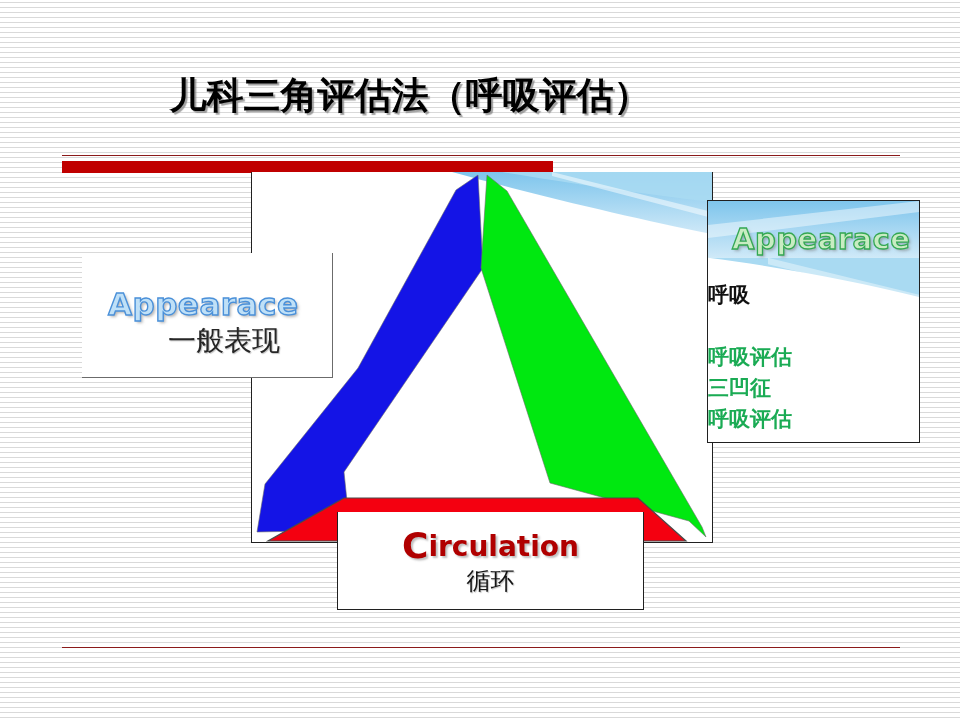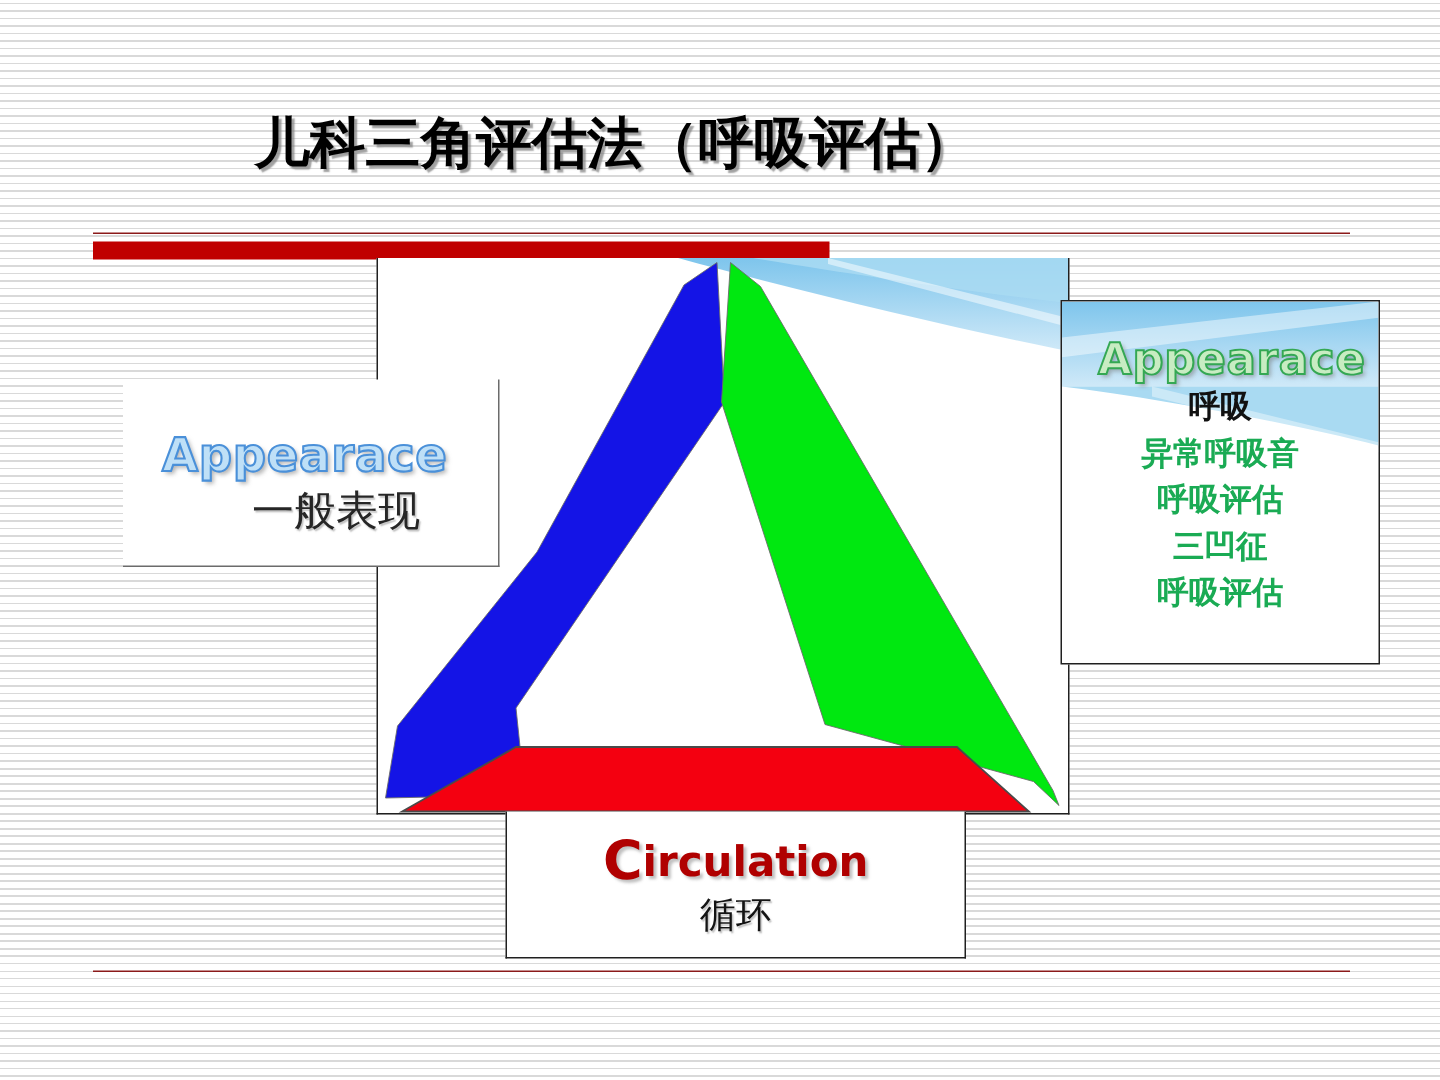--- a/index.html
+++ b/index.html
@@ -108,21 +108,21 @@
   #card-breathing {
     left: 707px;
     top: 200px;
     width: 211px;
     height: 241px;
   }
 
   
   #card-circulation {
     left: 337px;
-    top: 541px;
+    top: 512px;
     width: 305px;
     height: 97px;
     border-top: none;
     text-decoration: underline;
   }
 
   
   #triangle-wrap {
     position: absolute;
     left: 251px;
@@ -170,26 +170,26 @@
     top: 22px;
     font-size: 29px;
     line-height: 32px;
     color: #c8ecc2;
     -webkit-text-stroke: 1.3px #34a853;
     text-shadow: 2px 2px 3px rgba(120,120,120,0.55);
   }
   .breathing-line {
     position: absolute;
     width: 100%;
-    text-align: center;
     font-family: "DejaVu Sans", "Liberation Sans", sans-serif;
     font-weight: bold;
     font-size: 21px;
     line-height: 26px;
     white-space: nowrap;
+    margin-top: 24px;
   }
   #breathing-cn { top: 57px; color: #111111; }
   .breathing-sym { color: #1aab54; }
   #bsym0 { top: 88px; }
   #bsym1 { top: 119px; }
   #bsym2 { top: 150px; }
   #bsym3 { top: 181px; }
 
   #circulation-en {
     position: absolute;
@@ -267,21 +267,20 @@
           <stop offset="100%" stop-color="#cfe9f8"></stop>
         </linearGradient>
       </defs>
       <rect x="0" y="0" width="211" height="52" fill="url(#swg2)"></rect>
       <path d="M0,52 L211,52 L211,88 C150,74 70,60 0,52 Z" fill="#a9daf2"></path>
       <path d="M0,22 L211,0 L211,10 L0,34 Z" fill="#ffffff" opacity="0.45"></path>
       <path d="M60,52 L211,86 L211,92 L60,58 Z" fill="#ffffff" opacity="0.4"></path>
     </svg>
     <div id="breathing-en" class="wordart">Appearace</div>
     <div id="breathing-cn" class="breathing-line">呼吸</div>
-    <div id="bsym0" class="breathing-line breathing-sym">异常呼吸音</div>
     <div id="bsym1" class="breathing-line breathing-sym">呼吸评估</div>
     <div id="bsym2" class="breathing-line breathing-sym">三凹征</div>
     <div id="bsym3" class="breathing-line breathing-sym">呼吸评估</div>
   </div>
 
   <div id="card-circulation" class="card">
     <div id="circulation-en"><span class="cap">C</span><span>irculation</span></div>
     <div id="circulation-cn">循环</div>
   </div>
 

